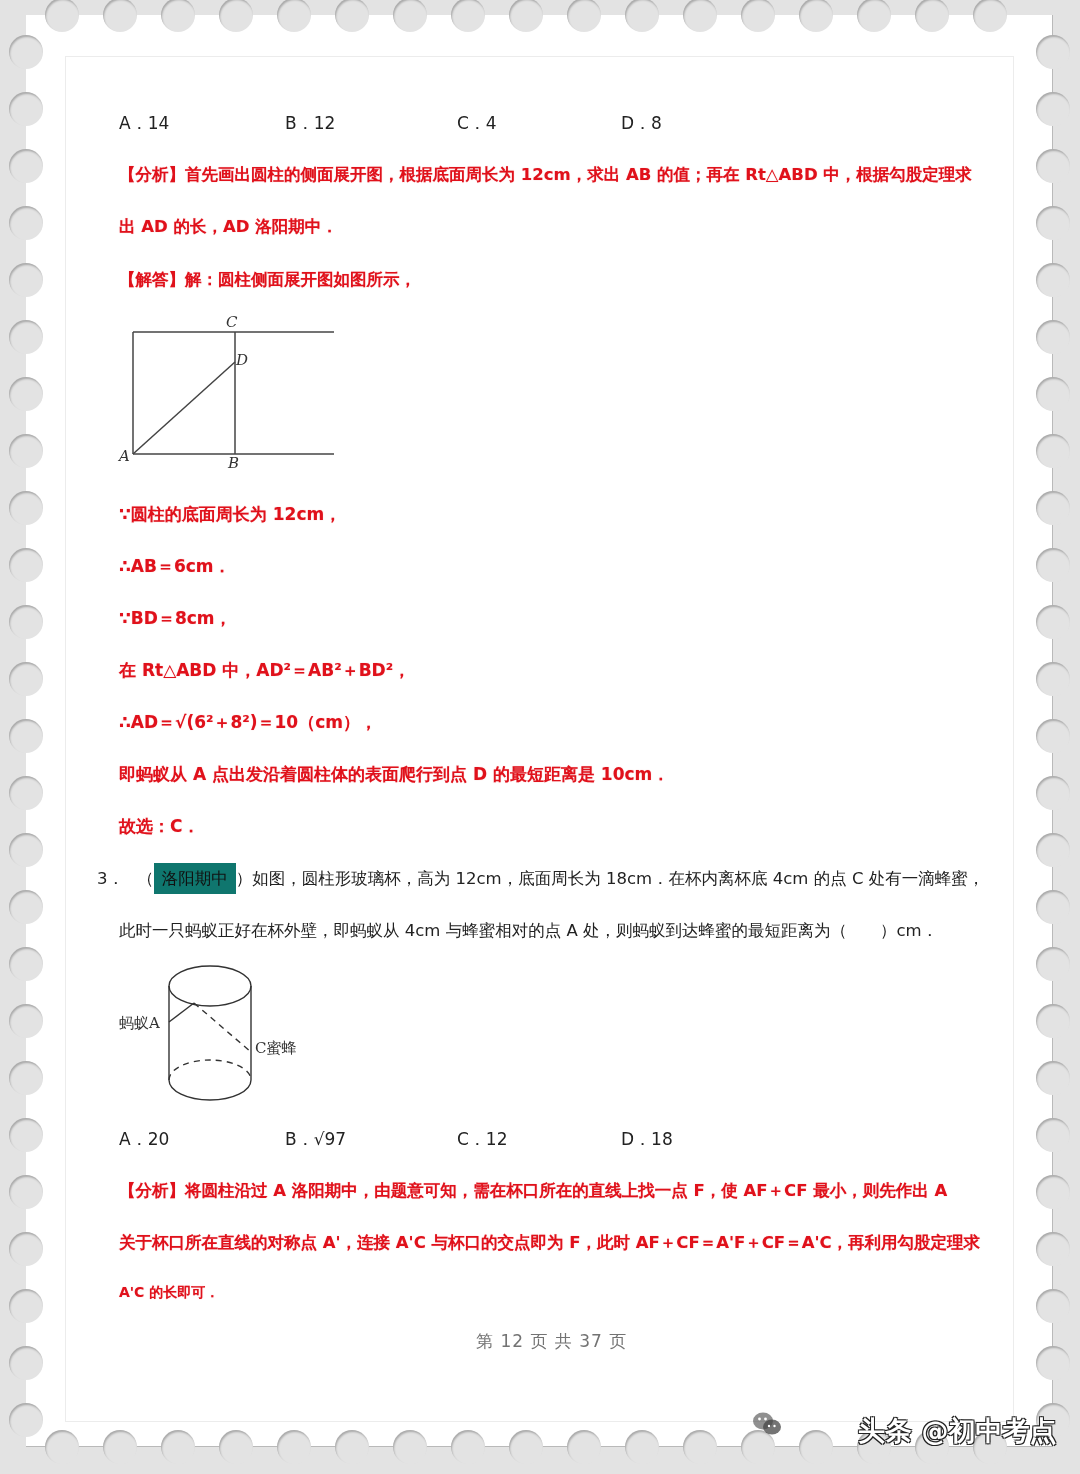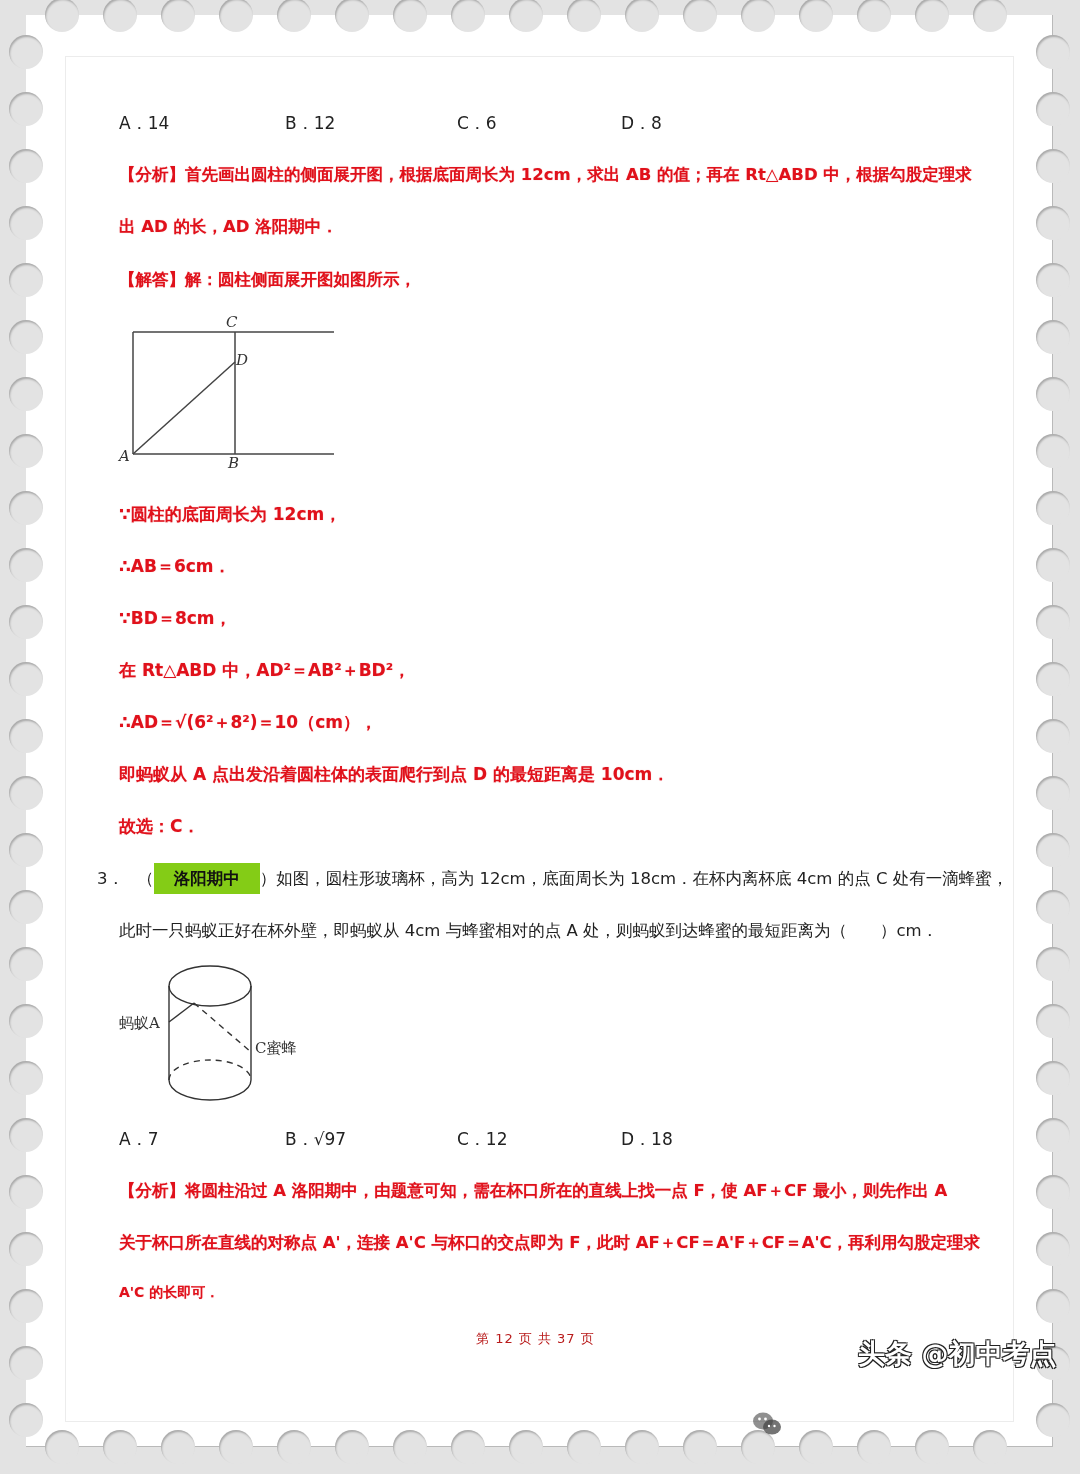--- a/index.html
+++ b/index.html
@@ -19,24 +19,24 @@
     box-shadow: inset 1px 2px 2px rgba(0,0,0,0.25);
   }
   .page {
     position: absolute; left: 65px; top: 56px; width: 947px; height: 1364px;
     background: #fff; border: 1px solid #ececec;
   }
   .line { position: absolute; left: 119px; font-size: 17px; white-space: nowrap; }
   .opt { position: absolute; font-size: 17px; color: #222; }
   .red { color: #e0111b; font-weight: bold; text-shadow: 0 0 1px rgba(224,17,27,0.35); }
   .black { color: #222; }
-  .hl { background: #84cc16; color: #111; font-weight: bold; padding: 6px 20px; }
-  .footer { position: absolute; left: 476px; top: 1330px; font-size: 13px; color: #b91c1c; letter-spacing: 1px; }
+  .hl { background: #0f766e; color: #111; font-weight: normal; padding: 6px 8px; }
+  .footer { position: absolute; left: 476px; top: 1330px; font-size: 17px; color: #737373; letter-spacing: 1px; }
   .wm1 { position: absolute; left: 752px; top: 1408px; font-size: 25px; color: rgba(60,60,60,0.55); }
-  .wm2 { position: absolute; left: 858px; top: 1336px; font-size: 27px; color: #fff; font-weight: bold;
+  .wm2 { position: absolute; left: 858px; top: 1413px; font-size: 27px; color: #fff; font-weight: bold;
          text-shadow: 1px 1px 0 #222, -1px -1px 0 #222, 1px -1px 0 #222, -1px 1px 0 #222; }
   .wechat { display:inline-block; width: 30px; height: 26px; position: relative; vertical-align: middle; margin-right: 6px; }
   svg text { font-family: "DejaVu Serif", "Liberation Serif", serif; }
 </style>
 </head>
 <body>
 
 <div class="stamp" id="stamp">
     <div class="bite" style="left: 19px; top: -17px;"></div>
     <div class="bite" style="left: 19px; top: 1415px;"></div>
@@ -121,21 +121,21 @@
     <div class="bite" style="left: -17px; top: 1331px;"></div>
     <div class="bite" style="left: 1010px; top: 1331px;"></div>
     <div class="bite" style="left: -17px; top: 1388px;"></div>
     <div class="bite" style="left: 1010px; top: 1388px;"></div>
   </div>
 
 <div class="page"></div>
 
 <div class="opt" style="left:119px; top:112px;">A．14</div>
 <div class="opt" style="left:285px; top:112px;">B．12</div>
-<div class="opt" style="left:457px; top:112px;">C．6</div>
+<div class="opt" style="left:457px; top:112px;">C．4</div>
 <div class="opt" style="left:621px; top:112px;">D．8</div>
 
 <div class="line red" style="top:164px; font-size:16.5px;">【分析】首先画出圆柱的侧面展开图，根据底面周长为 12cm，求出 AB 的值；再在 Rt△ABD 中，根据勾股定理求</div>
 <div class="line red" style="top:216px; font-size:16.5px;">出 AD 的长，AD 洛阳期中．</div>
 <div class="line red" style="top:269px; font-size:16.5px;">【解答】解：圆柱侧面展开图如图所示，</div>
 
 <svg style="position:absolute; left:115px; top:308px;" width="230" height="165" viewBox="0 0 230 165">
   <line x1="18" y1="24" x2="219" y2="24" stroke="#444" stroke-width="1.5"></line>
   <line x1="18" y1="146" x2="219" y2="146" stroke="#444" stroke-width="1.5"></line>
   <line x1="18" y1="24" x2="18" y2="146" stroke="#444" stroke-width="1.5"></line>
@@ -166,21 +166,21 @@
   <line x1="54" y1="26" x2="54" y2="120" stroke="#333" stroke-width="1.4"></line>
   <line x1="136" y1="26" x2="136" y2="120" stroke="#333" stroke-width="1.4"></line>
   <path d="M54,120 A41,20 0 0 0 136,120" fill="none" stroke="#333" stroke-width="1.4"></path>
   <path d="M54,120 A41,20 0 0 1 136,120" fill="none" stroke="#333" stroke-width="1.4" stroke-dasharray="6,5"></path>
   <line x1="54" y1="62" x2="79" y2="43" stroke="#333" stroke-width="1.4"></line>
   <line x1="79" y1="43" x2="136" y2="92" stroke="#333" stroke-width="1.4" stroke-dasharray="6,5"></line>
   <text x="4" y="68" font-size="15" fill="#333">蚂蚁A</text>
   <text x="140" y="93" font-size="15" fill="#333">C蜜蜂</text>
 </svg>
 
-<div class="opt" style="left:119px; top:1128px;">A．7</div>
+<div class="opt" style="left:119px; top:1128px;">A．20</div>
 <div class="opt" style="left:285px; top:1128px;">B．√97</div>
 <div class="opt" style="left:457px; top:1128px;">C．12</div>
 <div class="opt" style="left:621px; top:1128px;">D．18</div>
 
 <div class="line red" style="top:1180px; font-size:16.5px;">【分析】将圆柱沿过 A 洛阳期中，由题意可知，需在杯口所在的直线上找一点 F，使 AF＋CF 最小，则先作出 A</div>
 <div class="line red" style="top:1232px; font-size:16.5px;">关于杯口所在直线的对称点 A'，连接 A'C 与杯口的交点即为 F，此时 AF＋CF＝A'F＋CF＝A'C，再利用勾股定理求</div>
 <div class="line red" style="top:1284px; font-size:14px;">A'C 的长即可．</div>
 
 <div class="footer">第 12 页 共 37 页</div>
 

